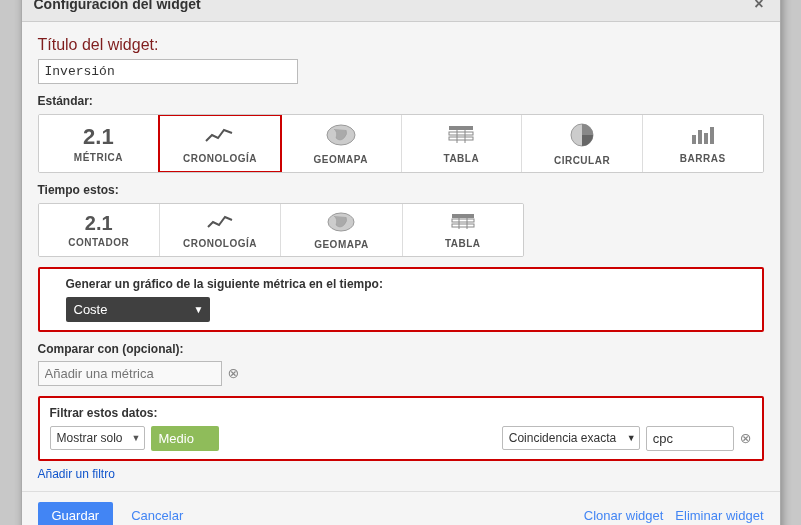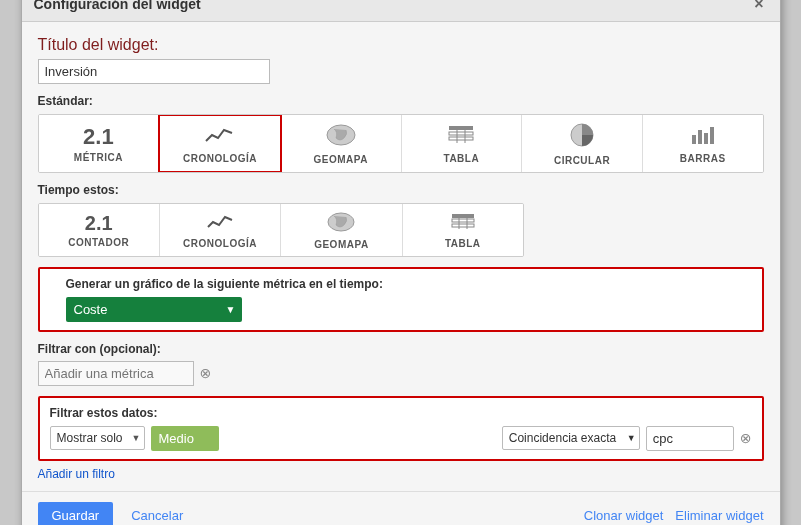--- a/index.html
+++ b/index.html
@@ -51,24 +51,25 @@
     .field-label {
       font-weight: normal;
       color: #7f1d1d;
       margin-bottom: 5px;
       font-size: 16px;
     }
     .text-input {
       border: 1px solid #bbb;
       background: #fff;
       padding: 4px 6px;
-      width: 232px;
+      width: 260px;
       font-size: 13px;
       color: #333;
       outline: none;
+      font-family: Liberation Mono, monospace;
     }
     .section-label {
       font-weight: bold;
       color: #333;
       margin-top: 10px;
       margin-bottom: 6px;
       font-size: 12px;
     }
     .chart-type-group {
       display: flex;
@@ -154,27 +155,27 @@
     }
     .highlight-label {
       font-size: 12px;
       font-weight: bold;
       color: #333;
       margin-bottom: 6px;
     }
     .dropdown-select {
       appearance: none;
       -webkit-appearance: none;
-      background: #15803d;
+      background: #404040;
       color: #fff;
       border: none;
       padding: 5px 24px 5px 8px;
       font-size: 13px;
       cursor: pointer;
-      width: 176px;
+      width: 144px;
       position: relative;
       border-radius: 2px;
     }
     .dropdown-wrapper {
       position: relative;
       display: inline-block;
     }
     .dropdown-wrapper::after {
       content: '▼';
       position: absolute;
@@ -197,21 +198,21 @@
     .compare-row {
       display: flex;
       align-items: center;
       gap: 6px;
     }
     .metric-input {
       border: 1px solid #bbb;
       background: #f9f9f9;
       color: #be185d;
       padding: 4px 6px;
-      width: 156px;
+      width: 184px;
       font-size: 13px;
     }
     .remove-btn {
       color: #888;
       cursor: pointer;
       font-size: 14px;
       background: none;
       border: none;
     }
     .filter-highlight-box {
@@ -511,21 +512,21 @@
           <option>Coste</option>
           <option>Clics</option>
           <option>Impresiones</option>
           <option>CTR</option>
         </select>
       </div>
     </div>
 
     
     <div class="compare-section">
-      <div class="compare-label">Filtrar con (opcional):</div>
+      <div class="compare-label">Comparar con (opcional):</div>
       <div class="compare-row">
         <input class="metric-input" type="text" placeholder="Añadir una métrica" style="">
         <button class="remove-btn">⊗</button>
       </div>
     </div>
 
     
     <div class="filter-highlight-box">
       <div class="filter-label">Filtrar estos datos:</div>
       <div class="filter-row">

